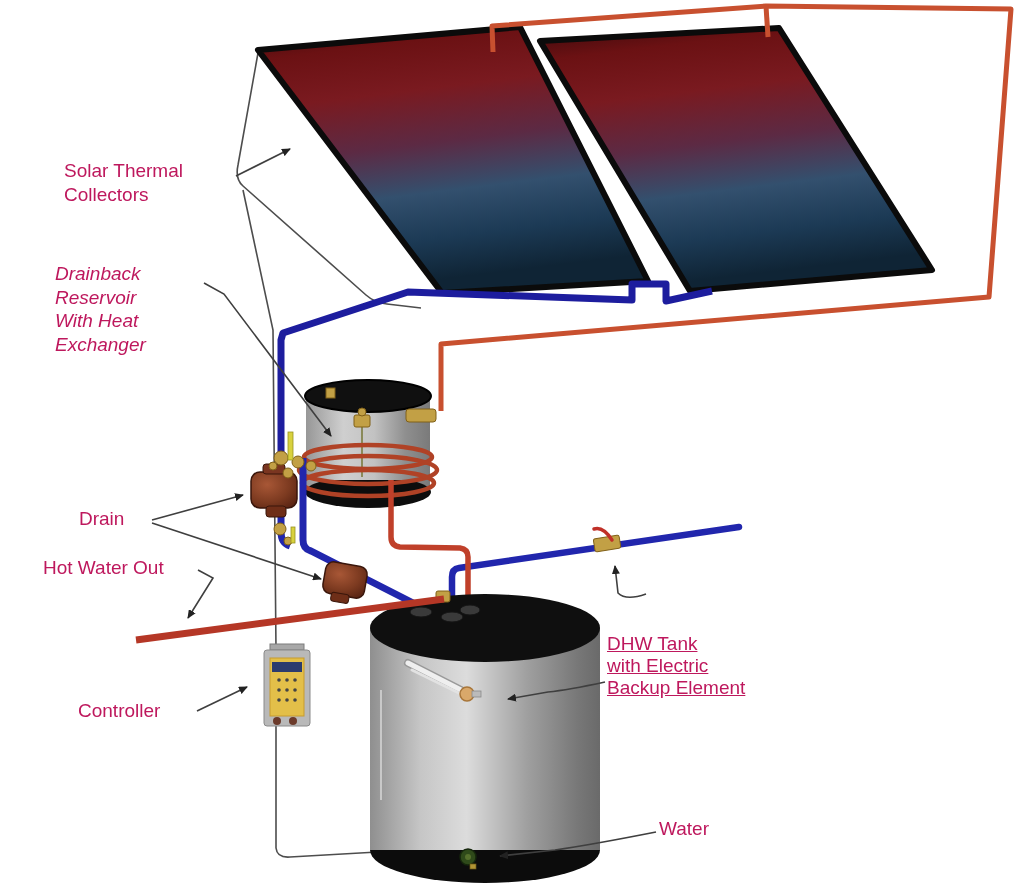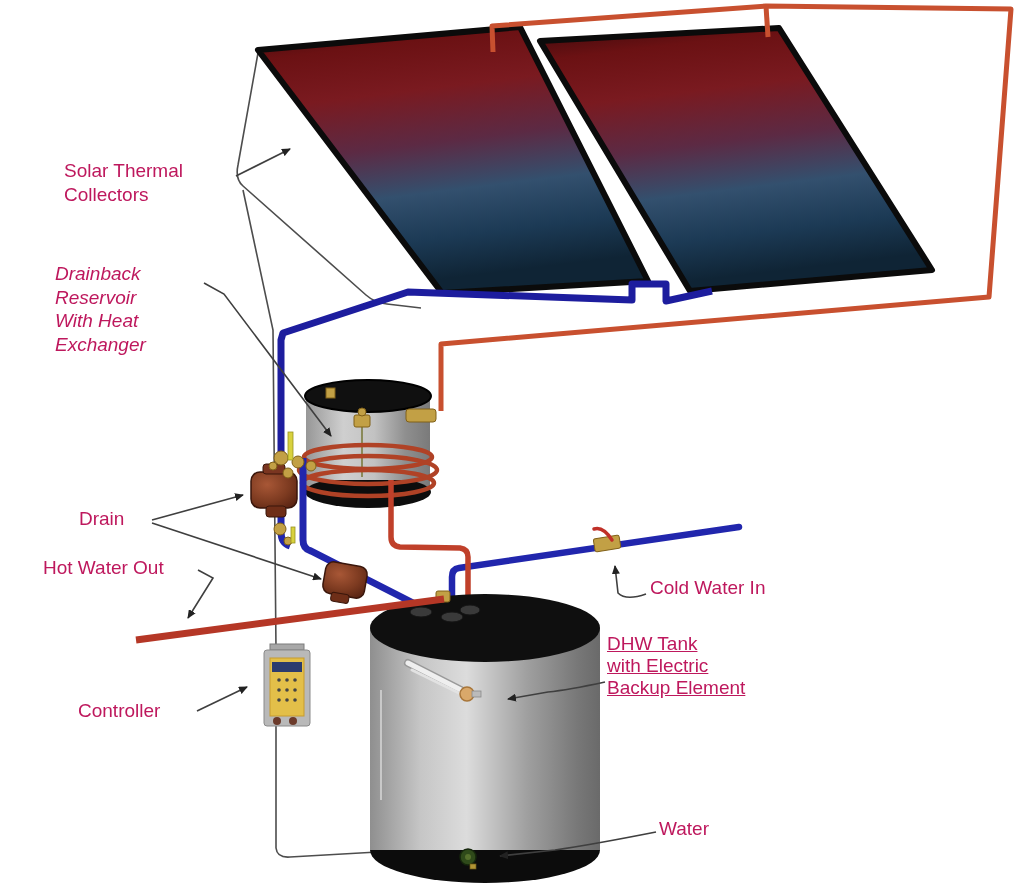--- a/index.html
+++ b/index.html
@@ -194,19 +194,18 @@
 
 <div class="label" style="left:64px;top:159px;">Solar Thermal
 Collectors</div>
 <div class="label center" style="left:55px;top:262px;width:156px;">Drainback
 Reservoir
 With Heat
 Exchanger</div>
 <div class="label" style="left:79px;top:507px;">Drain</div>
 <div class="label" style="left:33px;top:556px;margin-left:10px;">Hot Water Out</div>
 <div class="label" style="left:78px;top:699px;">Controller</div>
-<div class="label" style="left:650px;top:576px;">Cold Water In</div>
 <div class="label tight" style="left:607px;top:633px;">DHW Tank
 with Electric
 Backup Element</div>
 <div class="label" style="left:659px;top:817px;">Water</div>
 
 </div>
 
 </body></html>

